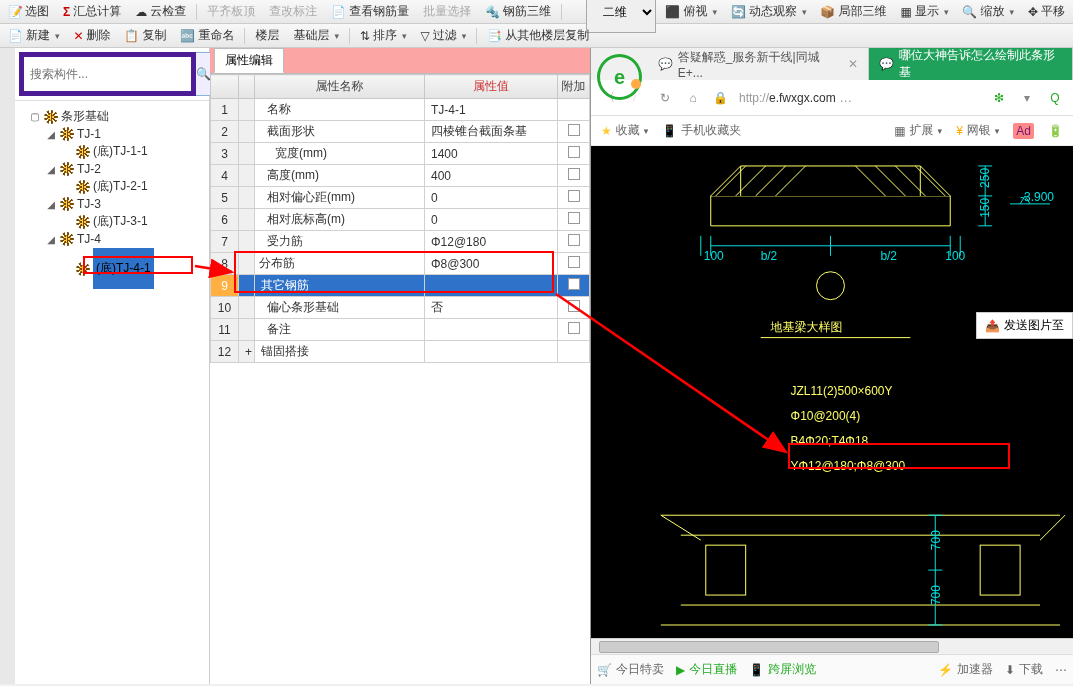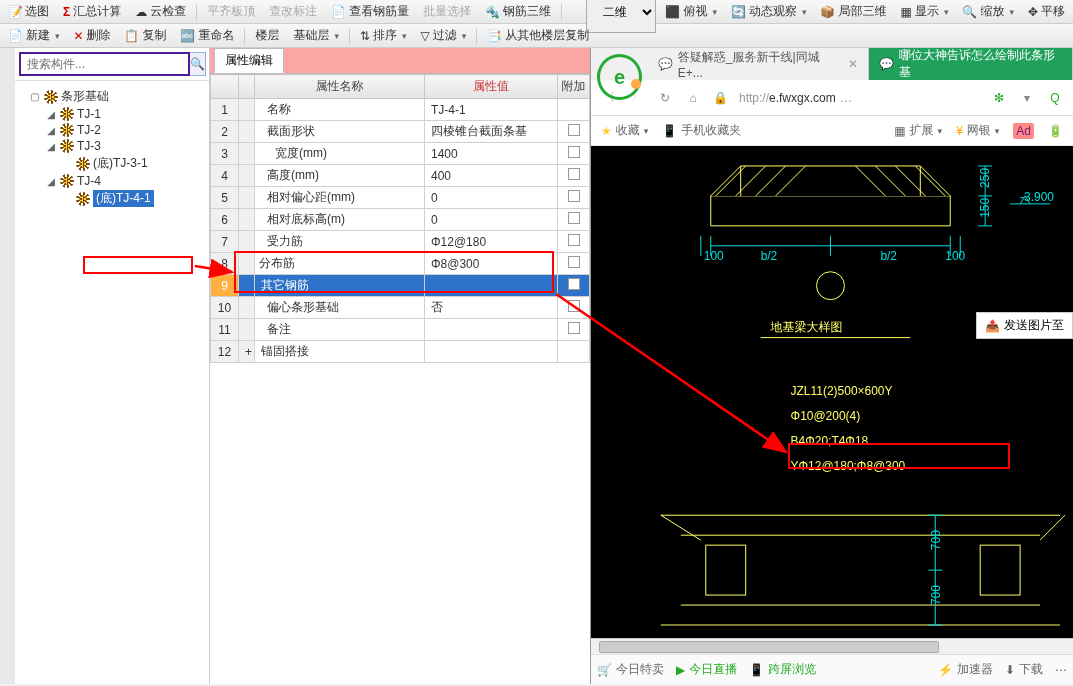--- a/index.html
+++ b/index.html
@@ -5,29 +5,29 @@
 *{margin:0;padding:0;box-sizing:border-box;font-family:"Microsoft YaHei",SimSun,Arial,sans-serif;font-size:12px}
 body{background:#f0f0f0;width:1073px;height:686px;overflow:hidden;position:relative}
 .top-tb-1,.top-tb-2{height:24px;background:linear-gradient(#f8f8f8,#e8e8e8);border-bottom:1px solid #ccc;display:flex;align-items:center;padding:0 4px;gap:6px}
 .tb-item{display:flex;align-items:center;gap:3px;padding:2px 4px;color:#333;white-space:nowrap}
 .tb-icon{width:14px;height:14px;display:inline-block}
 .tb-sep{width:1px;height:16px;background:#ccc}
 .dd-ar::after{content:"▾";font-size:9px;color:#666;margin-left:2px}
 .main-area{display:flex;height:636px}
 .left-panel{width:210px;background:#fff;border-right:1px solid #ccc;border-left:15px solid #e8e8e8;display:flex;flex-direction:column}
 .search-box{display:flex;padding:4px;border-bottom:1px solid #ddd}
-.search-box input{flex:1;border:2px solid #4c1d95;padding:3px 6px;outline:none}
+.search-box input{flex:1;border:5px solid #4c1d95;padding:10px 6px;outline:none}
 .search-btn{width:24px;background:#eef;border:1px solid #8cb4d8;border-left:none;display:flex;align-items:center;justify-content:center;color:#3c78b4}
 .tree{padding:6px 2px;flex:1;overflow:auto}
 .tree-node{display:flex;align-items:center;padding:1px 0;white-space:nowrap}
 .tree-exp{width:12px;text-align:center;color:#666;font-size:10px}
 .tree-icon{width:14px;height:14px;margin:0 3px;background:radial-gradient(circle,#ffd040 35%,#b87000 36%,transparent 40%);border-radius:50%;position:relative}
 .tree-icon::before{content:"";position:absolute;inset:0;background:repeating-conic-gradient(#7a4a00 0 20deg,transparent 20deg 40deg);border-radius:50%}
 .tree-label{color:#333}
-.tree-sel{background:#2e72c9;color:#ffffff;padding:0 3px}
+.tree-sel{background:#2e72c9;color:#000000;padding:12px 3px}
 .ind1{padding-left:12px}.ind2{padding-left:28px}.ind3{padding-left:44px}
 .red-box-1{position:absolute;border:2px solid red;pointer-events:none}
 .center-panel{flex:1;background:#fff;display:flex;flex-direction:column;min-width:0}
 .tab-hdr{height:26px;background:#fca5a5;border-bottom:1px solid #bbb;display:flex;align-items:flex-start;padding-left:4px}
 .tab-active{background:#fff;border:1px solid #bbb;border-bottom:1px solid #fff;padding:3px 10px;margin-bottom:-1px}
 .prop-table{width:100%;border-collapse:collapse;table-layout:fixed}
 .prop-table th{background:linear-gradient(#f6f6f6,#e4e4e4);border:1px solid #c8c8c8;padding:3px;font-weight:normal;color:#444}
 .prop-table td{border:1px solid #d0d0d0;padding:2px 6px;height:19px;color:#333}
 .col-rn{width:28px;text-align:center;background:#f0f0f0;color:#777}
 .col-exp{width:16px;text-align:center;background:#f0f0f0;color:#777}
@@ -176,24 +176,34 @@
         <div class="tree-node ind1">
           <span class="tree-exp">▢</span>
           <span class="tree-icon"></span>
           <span class="tree-label ">条形基础</span>
         </div>
         <div class="tree-node ind2">
           <span class="tree-exp">◢</span>
           <span class="tree-icon"></span>
           <span class="tree-label ">TJ-1</span>
         </div>
+        <div class="tree-node ind3">
+          <span class="tree-exp"></span>
+          <span class="tree-icon"></span>
+          <span class="tree-label ">(底)TJ-1-1</span>
+        </div>
         <div class="tree-node ind2">
           <span class="tree-exp">◢</span>
           <span class="tree-icon"></span>
           <span class="tree-label ">TJ-2</span>
+        </div>
+        <div class="tree-node ind3">
+          <span class="tree-exp"></span>
+          <span class="tree-icon"></span>
+          <span class="tree-label ">(底)TJ-2-1</span>
         </div>
         <div class="tree-node ind2">
           <span class="tree-exp">◢</span>
           <span class="tree-icon"></span>
           <span class="tree-label ">TJ-3</span>
         </div>
         <div class="tree-node ind3">
           <span class="tree-exp"></span>
           <span class="tree-icon"></span>
           <span class="tree-label ">(底)TJ-3-1</span>

